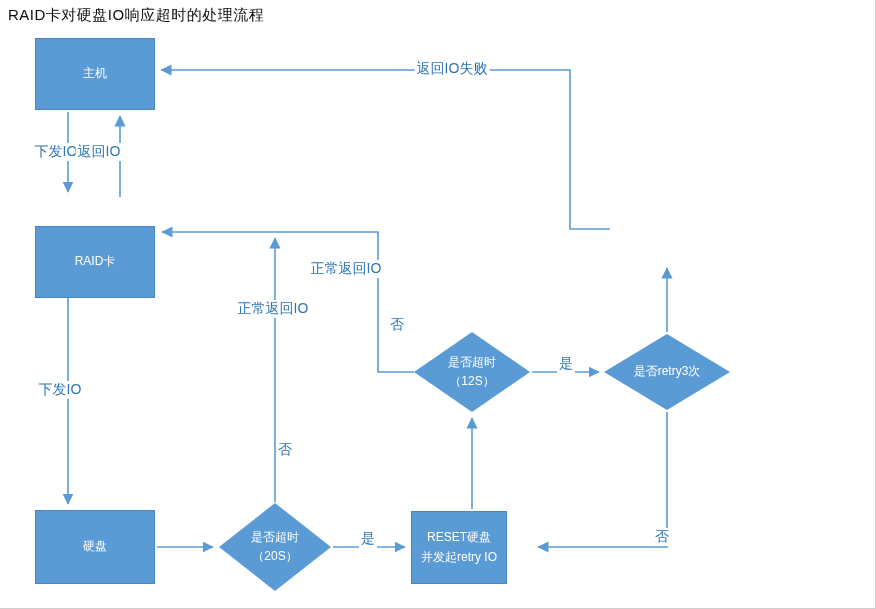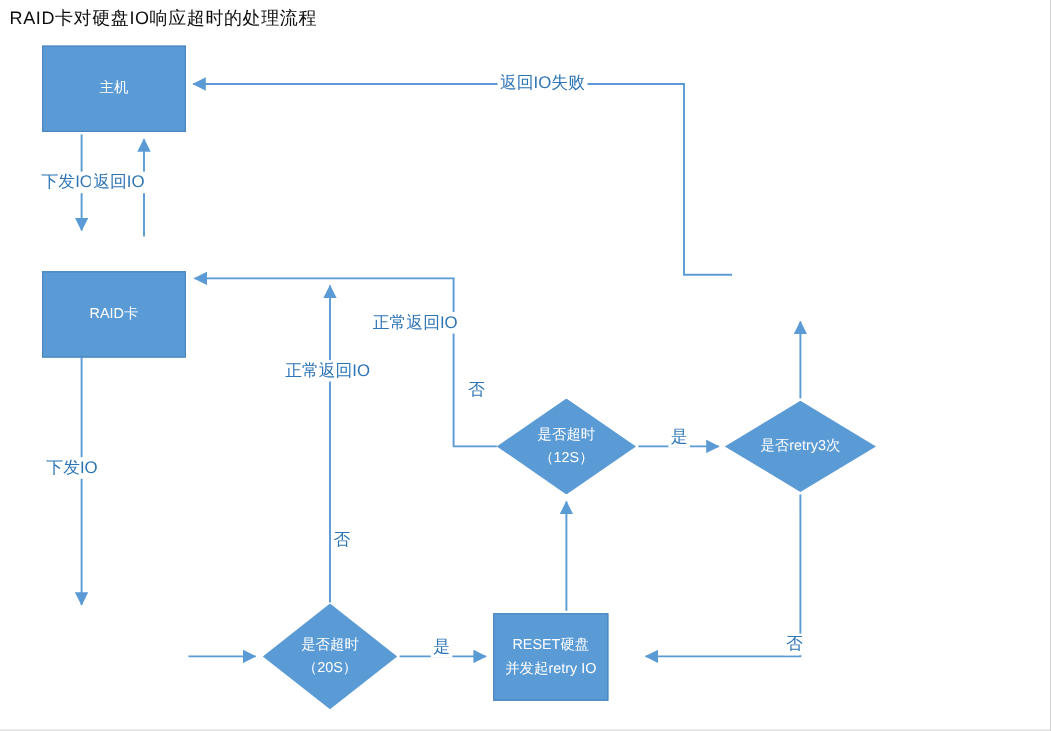--- a/index.html
+++ b/index.html
@@ -56,20 +56,23 @@
   </svg>
 
   <div class="node rect" style="left:35px; top:38px; width:120px; height:72px;">
     <span>主机</span>
   </div>
 
   <div class="node rect" style="left:35px; top:198px; width:120px; height:72px;margin-top:28px;">
     <span>RAID卡</span>
   </div>
 
+  <div class="node rect" style="left:35px; top:510px; width:120px; height:74px;">
+    <span>硬盘</span>
+  </div>
 
 
   <div class="node rect" style="left:411px; top:511px; width:96px; height:73px;">
     <span>RESET硬盘</span>
     <span>并发起retry IO</span>
   </div>
 
   <div class="node diamond" style="left:219px; top:503px; width:112px; height:88px;">
     <span>是否超时</span>
     <span>（20S）</span>

